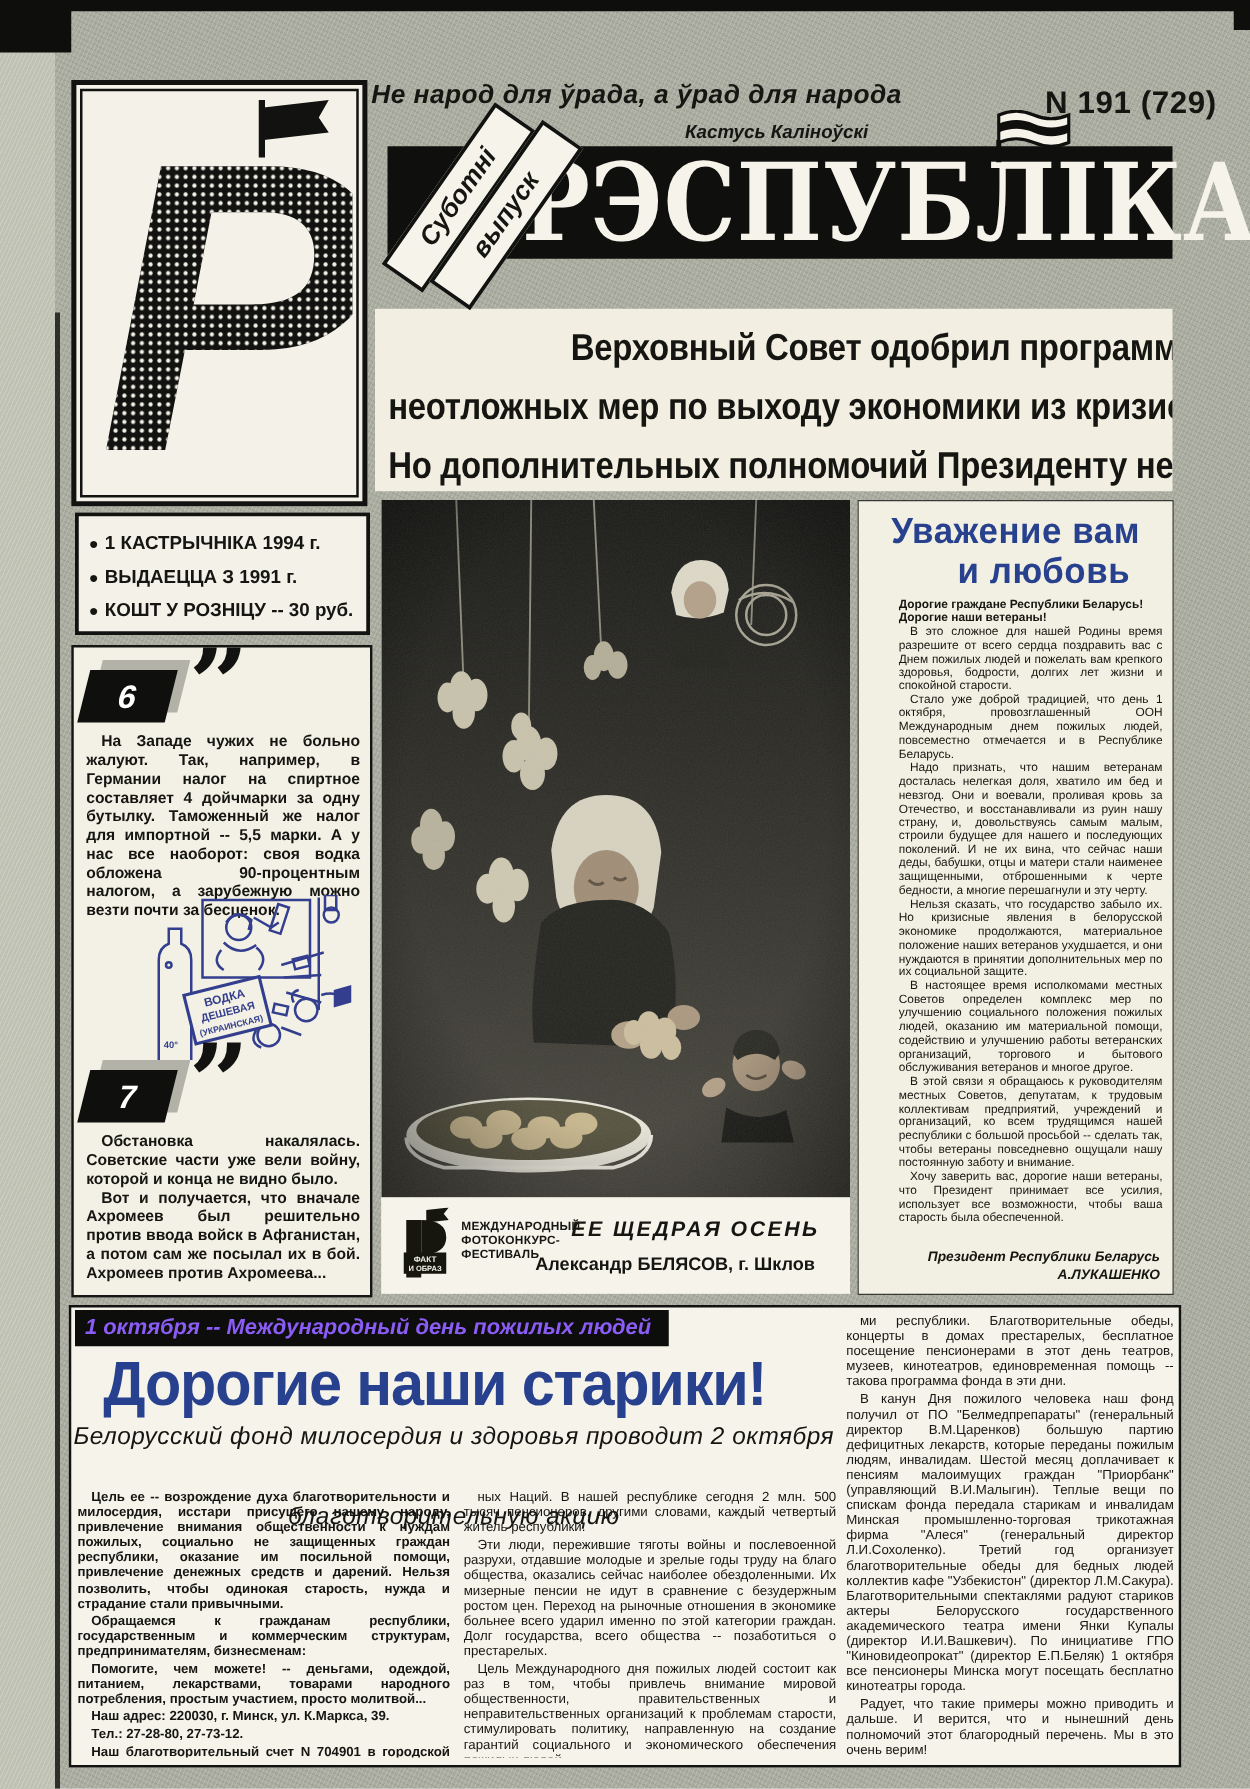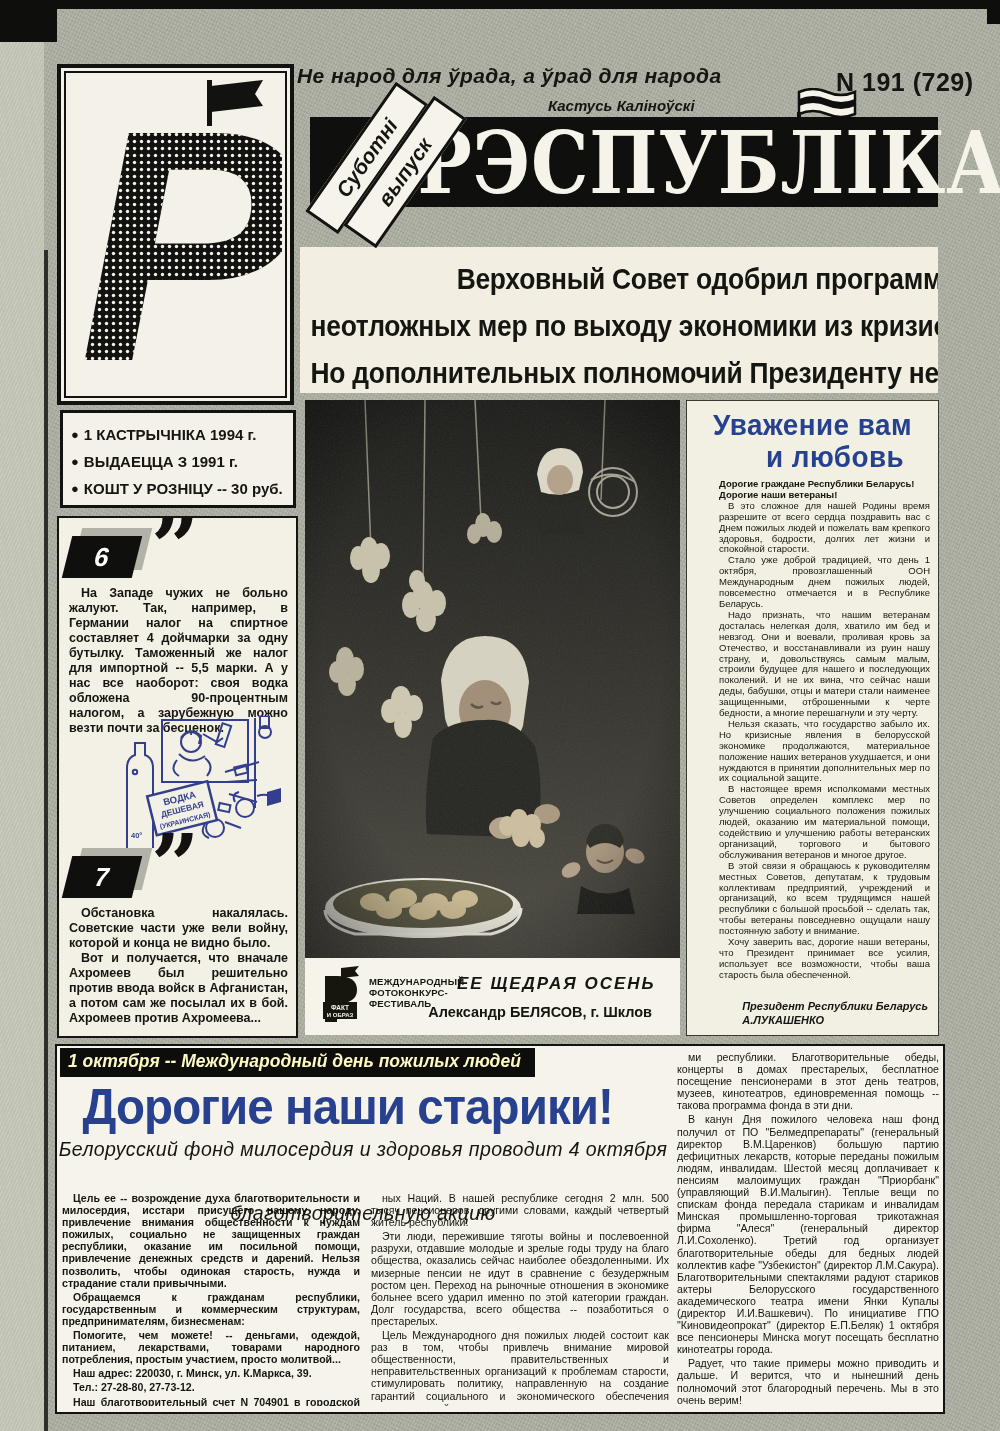--- a/index.html
+++ b/index.html
@@ -57,24 +57,24 @@
   .cap-author{position:absolute;right:28px;top:46px;font-size:14.5px;font-weight:bold;}
   
   .addr{left:686px;top:400px;width:253px;height:636px;background:#f2f0e2;border:1px solid #3a3a34;box-sizing:border-box;overflow:hidden;}
   .addr-title{margin-top:8px;font-size:29px;font-weight:bold;line-height:32px;letter-spacing:.5px;transform:scaleX(.96);transform-origin:center;}
   .addr-title .t1{text-align:center;}
   .addr-title .t2{text-align:right;padding-right:30px;}
   .addr-body{position:absolute;left:9px;right:8px;top:78px;bottom:36px;overflow:hidden;
     font-size:9.5px;line-height:10.9px;text-align:justify;margin-left:23px;}
   .addr-body p{margin:0;text-indent:9px;}
   .addr-body p.b{font-weight:bold;text-indent:0;}
-  .addr-sig{position:absolute;right:10px;bottom:8px;font-size:11px;font-weight:bold;font-style:italic;line-height:14px;}
+  .addr-sig{position:absolute;right:10px;bottom:8px;text-align:right;font-size:11px;font-weight:bold;font-style:italic;line-height:14px;}
   
   .feature{left:55px;top:1044px;width:890px;height:370px;background:#f5f3ea;border:2px solid #121210;box-sizing:border-box;overflow:hidden;}
-  .banner{position:absolute;left:3px;top:2px;background:#0d0d0b;color:#fef9c3;font-size:17.5px;font-weight:bold;font-style:italic;
+  .banner{position:absolute;left:3px;top:2px;background:#0d0d0b;color:#8b5cf6;font-size:17.5px;font-weight:bold;font-style:italic;
     padding:3px 14px 5px 8px;white-space:nowrap;}
   .feat-head{position:absolute;left:0;top:32px;width:612px;text-align:center;font-size:50px;font-weight:bold;
     letter-spacing:-1px;transform:scaleX(.95);transform-origin:left center;white-space:nowrap;}
   .feat-sub{position:absolute;left:0;width:612px;text-align:center;font-size:19.5px;font-style:italic;letter-spacing:.4px;white-space:nowrap;}
   .fs1{top:92px;} .fs2{top:116px;margin-top:40px;}
   .fcol{position:absolute;font-size:10.6px;line-height:12.1px;text-align:justify;overflow:hidden;}
   .fcol p{margin:0 0 2px 0;text-indent:11px;}
   .col1{left:5px;top:146px;width:298px;bottom:6px;font-weight:bold;}
   .col2{left:314px;top:146px;width:298px;bottom:6px;}
   .col3{left:620px;top:5px;width:262px;bottom:5px;}
@@ -344,21 +344,21 @@
     </div>
     <div class="addr-sig">
       <div>Президент Республики Беларусь</div>
       <div>А.ЛУКАШЕНКО</div>
     </div>
   </div>
 
   <div class="abs feature">
     <div class="banner">1 октября -- Международный день пожилых людей</div>
     <div class="feat-head" style="color:#27418f;">Дорогие наши старики!</div>
-    <div class="feat-sub fs1">Белорусский фонд милосердия и здоровья проводит 4 октября</div>
+    <div class="feat-sub fs1">Белорусский фонд милосердия и здоровья проводит 2 октября</div>
     <div class="feat-sub fs2">благотворительную акцию</div>
 
     <div class="fcol col1">
       <p>Цель ее -- возрождение духа благотворительности и милосердия, исстари присущего нашему народу, привлечение внимания общественности к нуждам пожилых, социально не защищенных граждан республики, оказание им посильной помощи, привлечение денежных средств и дарений. Нельзя позволить, чтобы одинокая старость, нужда и страдание стали привычными.</p>
       <p>Обращаемся к гражданам республики, государственным и коммерческим структурам, предпринимателям, бизнесменам:</p>
       <p>Помогите, чем можете! -- деньгами, одеждой, питанием, лекарствами, товарами народного потребления, простым участием, просто молитвой...</p>
       <p>Наш адрес: 220030, г. Минск, ул. К.Маркса, 39.</p>
       <p>Тел.: 27-28-80, 27-73-12.</p>
       <p>Наш благотворительный счет N 704901 в городской дирекции Белбизнесбанка. Код 764. Валютный счет 000704001 во Внешэкономбанке.</p>
 

